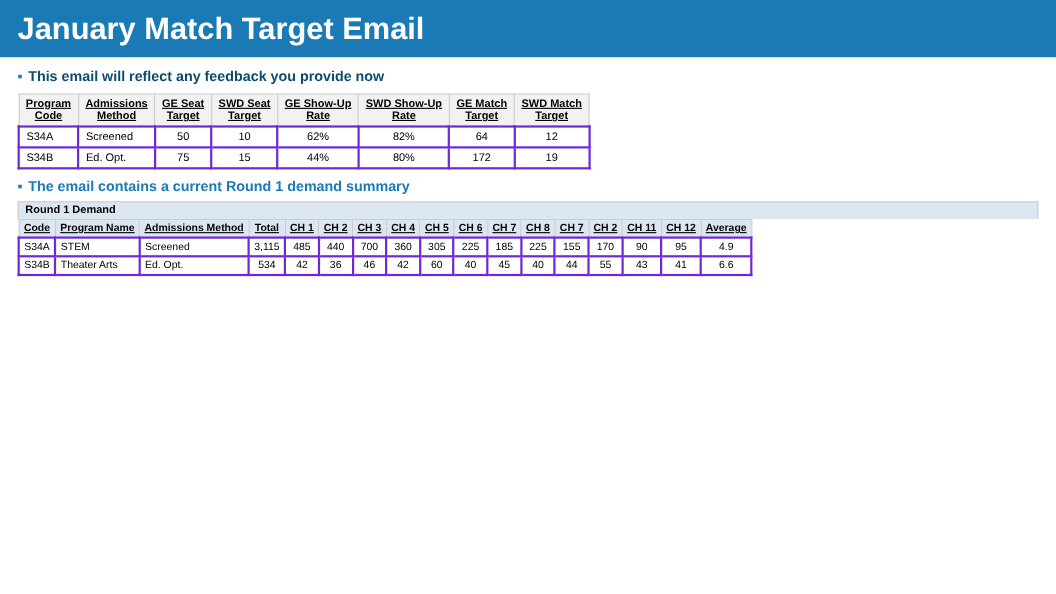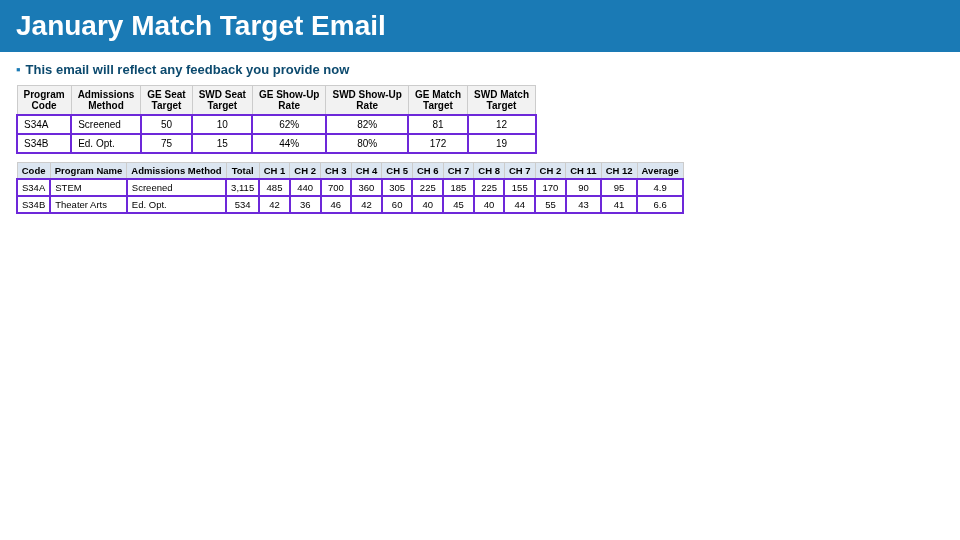--- a/index.html
+++ b/index.html
@@ -50,20 +50,21 @@
       font-size: 10px;
       width: auto;
     }
 
     table th {
       background: #f2f2f2;
       border: 1px solid #ccc;
       padding: 3px 6px;
       text-align: center;
       font-weight: bold;
+      text-decoration: underline;
     }
 
     table td {
       border: 2px solid #6d28d9;
       padding: 3px 6px;
       text-align: center;
     }
 
     table td.left-align {
       text-align: left;
@@ -134,39 +135,41 @@
         </tr>
       </thead>
       <tbody id="main-tbody">
       <tr>
             <td class="left-align">S34A</td>
             <td class="left-align">Screened</td>
             <td>50</td>
             <td>10</td>
             <td>62%</td>
             <td>82%</td>
-            <td>81</td>
+            <td>64</td>
             <td>12</td>
           </tr>
           <tr>
             <td class="left-align">S34B</td>
             <td class="left-align">Ed. Opt.</td>
             <td>75</td>
             <td>15</td>
             <td>44%</td>
             <td>80%</td>
             <td>172</td>
             <td>19</td>
           </tr>
         </tbody>
     </table>
   </div>
 
+  <div class="section-label">The email contains a current Round 1 demand summary</div>
 
   <div class="demand-table-wrapper">
+    <div class="demand-table-title">Round 1 Demand</div>
     <table class="demand-table">
       <thead id="demand-thead">
       <tr>
             <th>Code</th>
             <th>Program Name</th>
             <th>Admissions Method</th>
             <th>Total</th>
             <th>CH 1</th>
             <th>CH 2</th>
             <th>CH 3</th>

